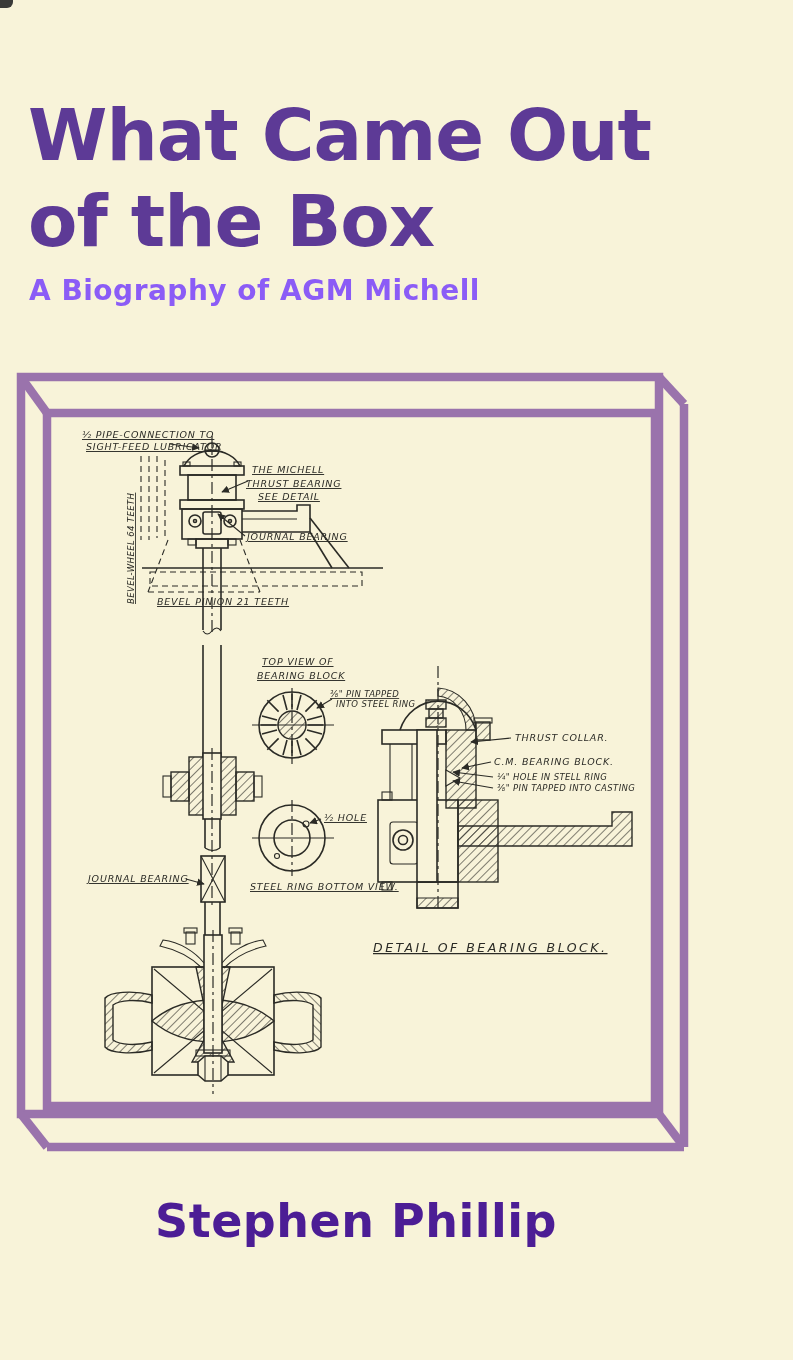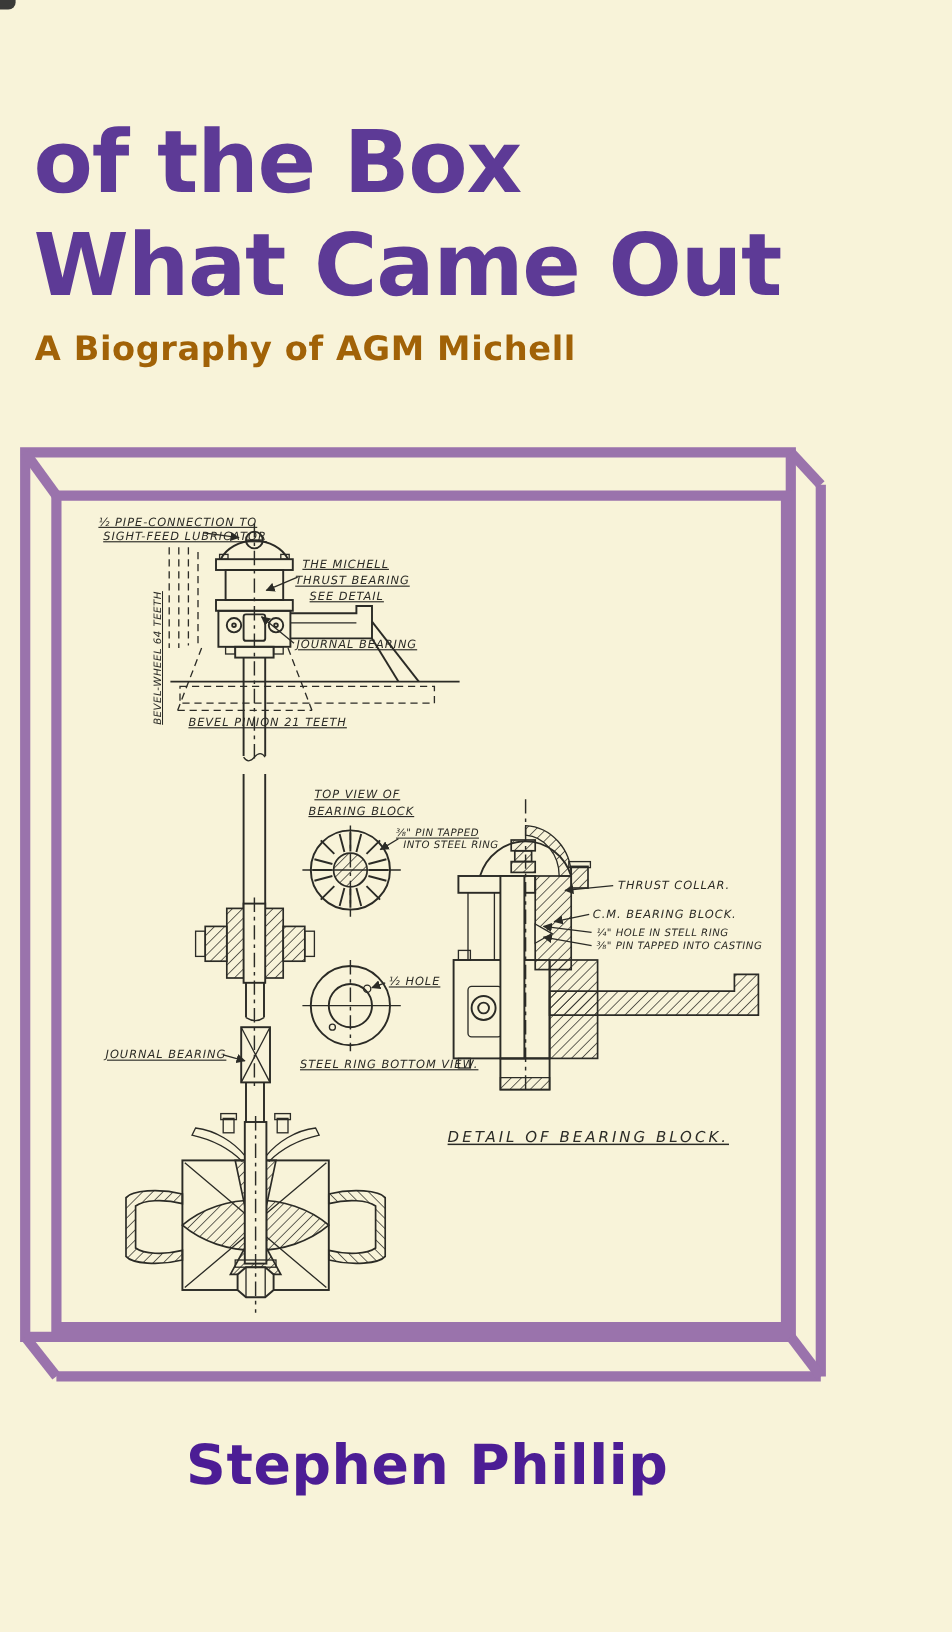--- a/index.html
+++ b/index.html
@@ -15,21 +15,21 @@
     background:#3a3a38;border-bottom-right-radius:6px;
   }
   .title{
     position:absolute;left:28px;top:92px;
     font-size:72px;line-height:86px;font-weight:bold;
     color:#5d3a96;letter-spacing:-1px;
     font-family:"DejaVu Sans",sans-serif;
   }
   .subtitle{
     position:absolute;left:29px;top:274px;
-    font-size:28px;font-weight:bold;color:#a16207;
+    font-size:28px;font-weight:bold;color:#8b5cf6;
     letter-spacing:0.5px;
   }
   .author{
     position:absolute;left:356px;top:1194px;
     transform:translateX(-50%);
     font-size:46px;font-weight:bold;color:#4c1d95;
     letter-spacing:0.5px;white-space:nowrap;
   }
   svg{position:absolute;left:0;top:0;}
   .frame{stroke:#9a73ac;stroke-width:8.5;fill:none;stroke-linejoin:miter;}
@@ -49,22 +49,22 @@
   .big{font-size:12.5px;letter-spacing:2.5px;}
 </style>
 </head>
 <body>
 
 <div>
 
   <div class="corner-artifact"></div>
 
   <div class="title">
+    <div>What Came Out</div>
     <div>of the Box</div>
-    <div>What Came Out</div>
   </div>
 
   <div class="subtitle">A Biography of AGM Michell</div>
 
   <svg width="793" height="1360" viewBox="0 0 793 1360">
     <defs>
       <pattern id="hatch" width="6" height="6" patternUnits="userSpaceOnUse" patternTransform="rotate(45)">
         <line x1="0" y1="0" x2="0" y2="6" stroke="#2b2b26" stroke-width="1.2"></line>
       </pattern>
       <marker id="ar" viewBox="0 0 10 10" refX="9" refY="5" markerWidth="7" markerHeight="7" orient="auto">

